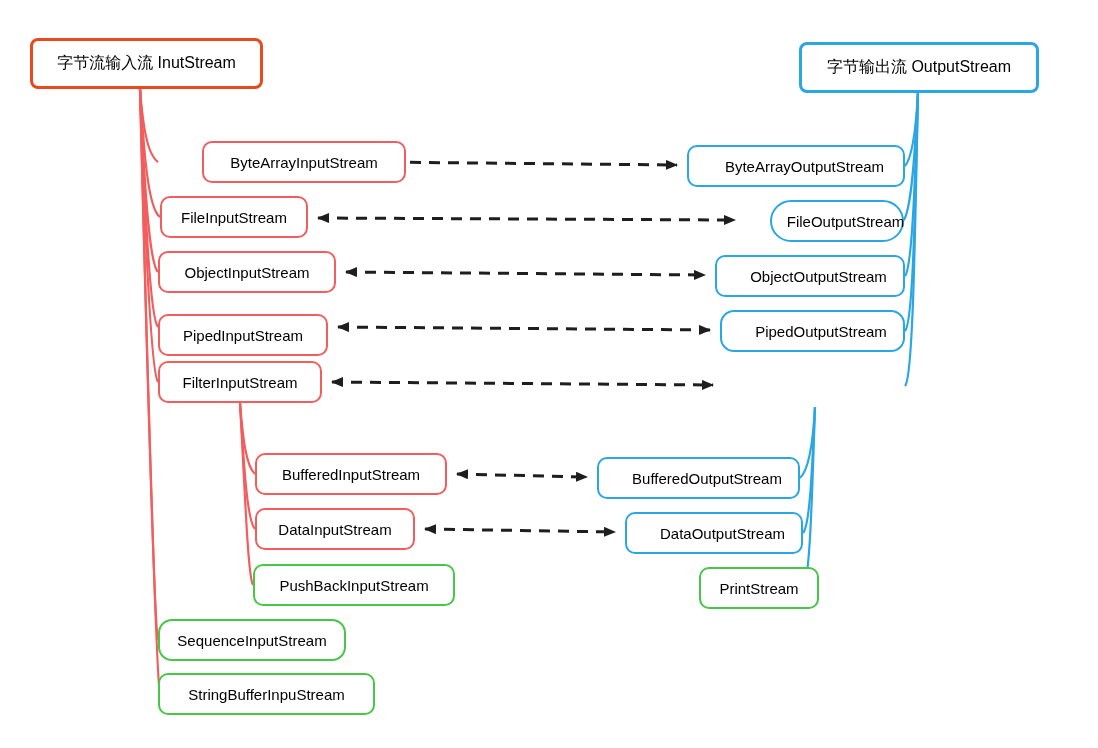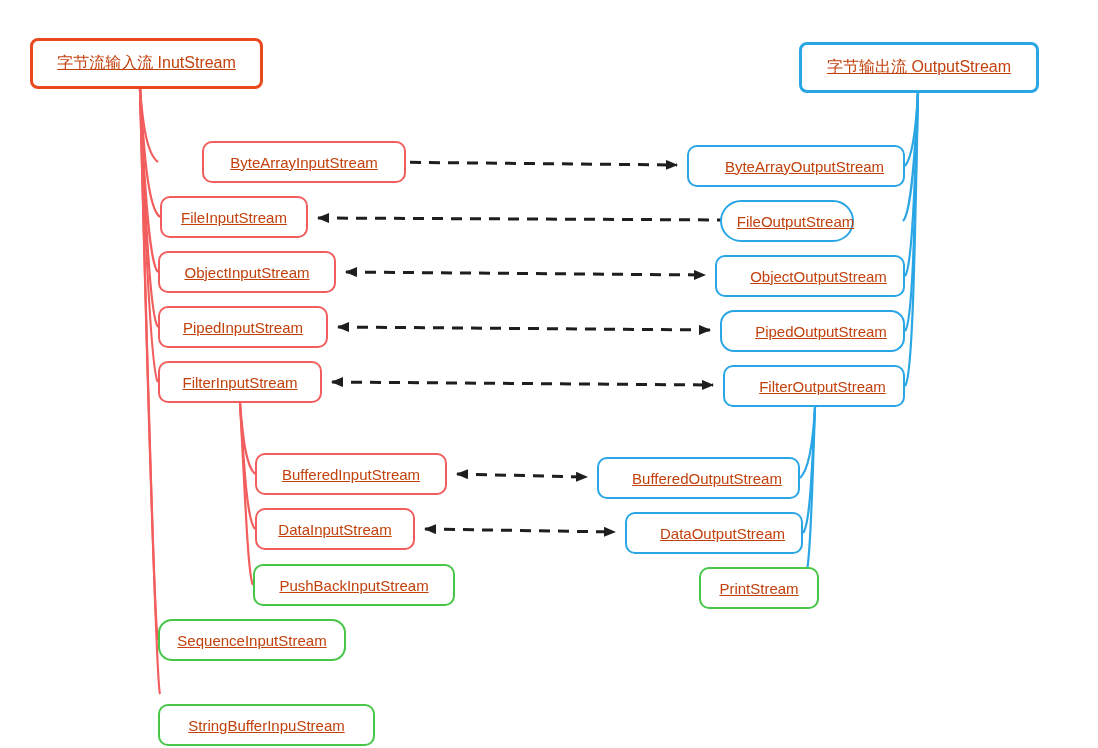--- a/index.html
+++ b/index.html
@@ -11,26 +11,25 @@
     overflow:hidden;
   }
   svg.wires{position:absolute;left:0;top:0;z-index:1;}
   .node{
     position:absolute;
     z-index:2;
     box-sizing:border-box;
     display:flex;align-items:center;justify-content:center;
     background:#ffffff;
     border-radius:10px;
-    color:#c2410c;
+    color:#000000;
     font-size:15px;
     white-space:nowrap;
     padding:0 10px;
     height:42px;
-    text-decoration:underline;
   }
   .node.root{
     height:51px;
     font-size:16px;
     border-radius:8px;
   }
   .b-orange{border:3px solid #e8491d;}
   .b-blue2{border:3px solid #2aa6e4;}
   .b-red{border:2px solid #f25d5d;}
   .b-blue{border:2px solid #2aa6e4;padding-left:27px;}
@@ -87,33 +86,32 @@
       <line x1="425" y1="529" x2="615" y2="532"></line>
     </g>
   </svg>
 
   <div class="node root b-orange" style="left:30px;top:38px;width:233px;">字节流输入流 InutStream</div>
   <div class="node root b-blue2" style="left:799px;top:42px;width:240px;">字节输出流 OutputStream</div>
 
   <div class="node b-red" style="left:158px;top:141px;width:204px;margin-left:44px;">ByteArrayInputStream</div>
   <div class="node b-red" style="left:160px;top:196px;width:148px;">FileInputStream</div>
   <div class="node b-red" style="left:158px;top:251px;width:178px;">ObjectInputStream</div>
-  <div class="node b-red" style="left:158px;top:306px;width:170px;">PipedInputStream</div>
+  <div class="node b-red" style="left:158px;top:314px;width:170px;">PipedInputStream</div>
   <div class="node b-red" style="left:158px;top:361px;width:164px;">FilterInputStream</div>
 
   <div class="node b-red" style="left:255px;top:453px;width:192px;">BufferedInputStream</div>
   <div class="node b-red" style="left:255px;top:508px;width:160px;">DataInputStream</div>
   <div class="node b-green" style="left:253px;top:564px;width:202px;">PushBackInputStream</div>
 
   <div class="node b-green" style="left:158px;top:619px;width:188px;border-radius:14px;">SequenceInputStream</div>
-  <div class="node b-green" style="left:158px;top:704px;width:217px;">StringBufferInpuStream</div>
+  <div class="node b-green" style="left:158px;top:673px;width:217px;">StringBufferInpuStream</div>
 
   <div class="node b-blue" style="left:687px;top:145px;width:218px;">ByteArrayOutputStream</div>
-  <div class="node b-blue" style="left:720px;top:200px;width:134px;border-radius:21px;">FileOutputStream</div>
+  <div class="node b-blue" style="left:770px;top:200px;width:134px;border-radius:21px;">FileOutputStream</div>
   <div class="node b-blue" style="left:715px;top:255px;width:190px;">ObjectOutputStream</div>
   <div class="node b-blue" style="left:720px;top:310px;width:185px;border-radius:14px;">PipedOutputStream</div>
-  <div class="node b-blue" style="left:723px;top:365px;width:182px;">FilterOutputStream</div>
 
   <div class="node b-blue" style="left:597px;top:457px;width:203px;">BufferedOutputStream</div>
   <div class="node b-blue" style="left:625px;top:512px;width:178px;">DataOutputStream</div>
   <div class="node b-green" style="left:683px;top:567px;width:120px;margin-left:16px;">PrintStream</div>
 
 </div>
 
 </body></html>

